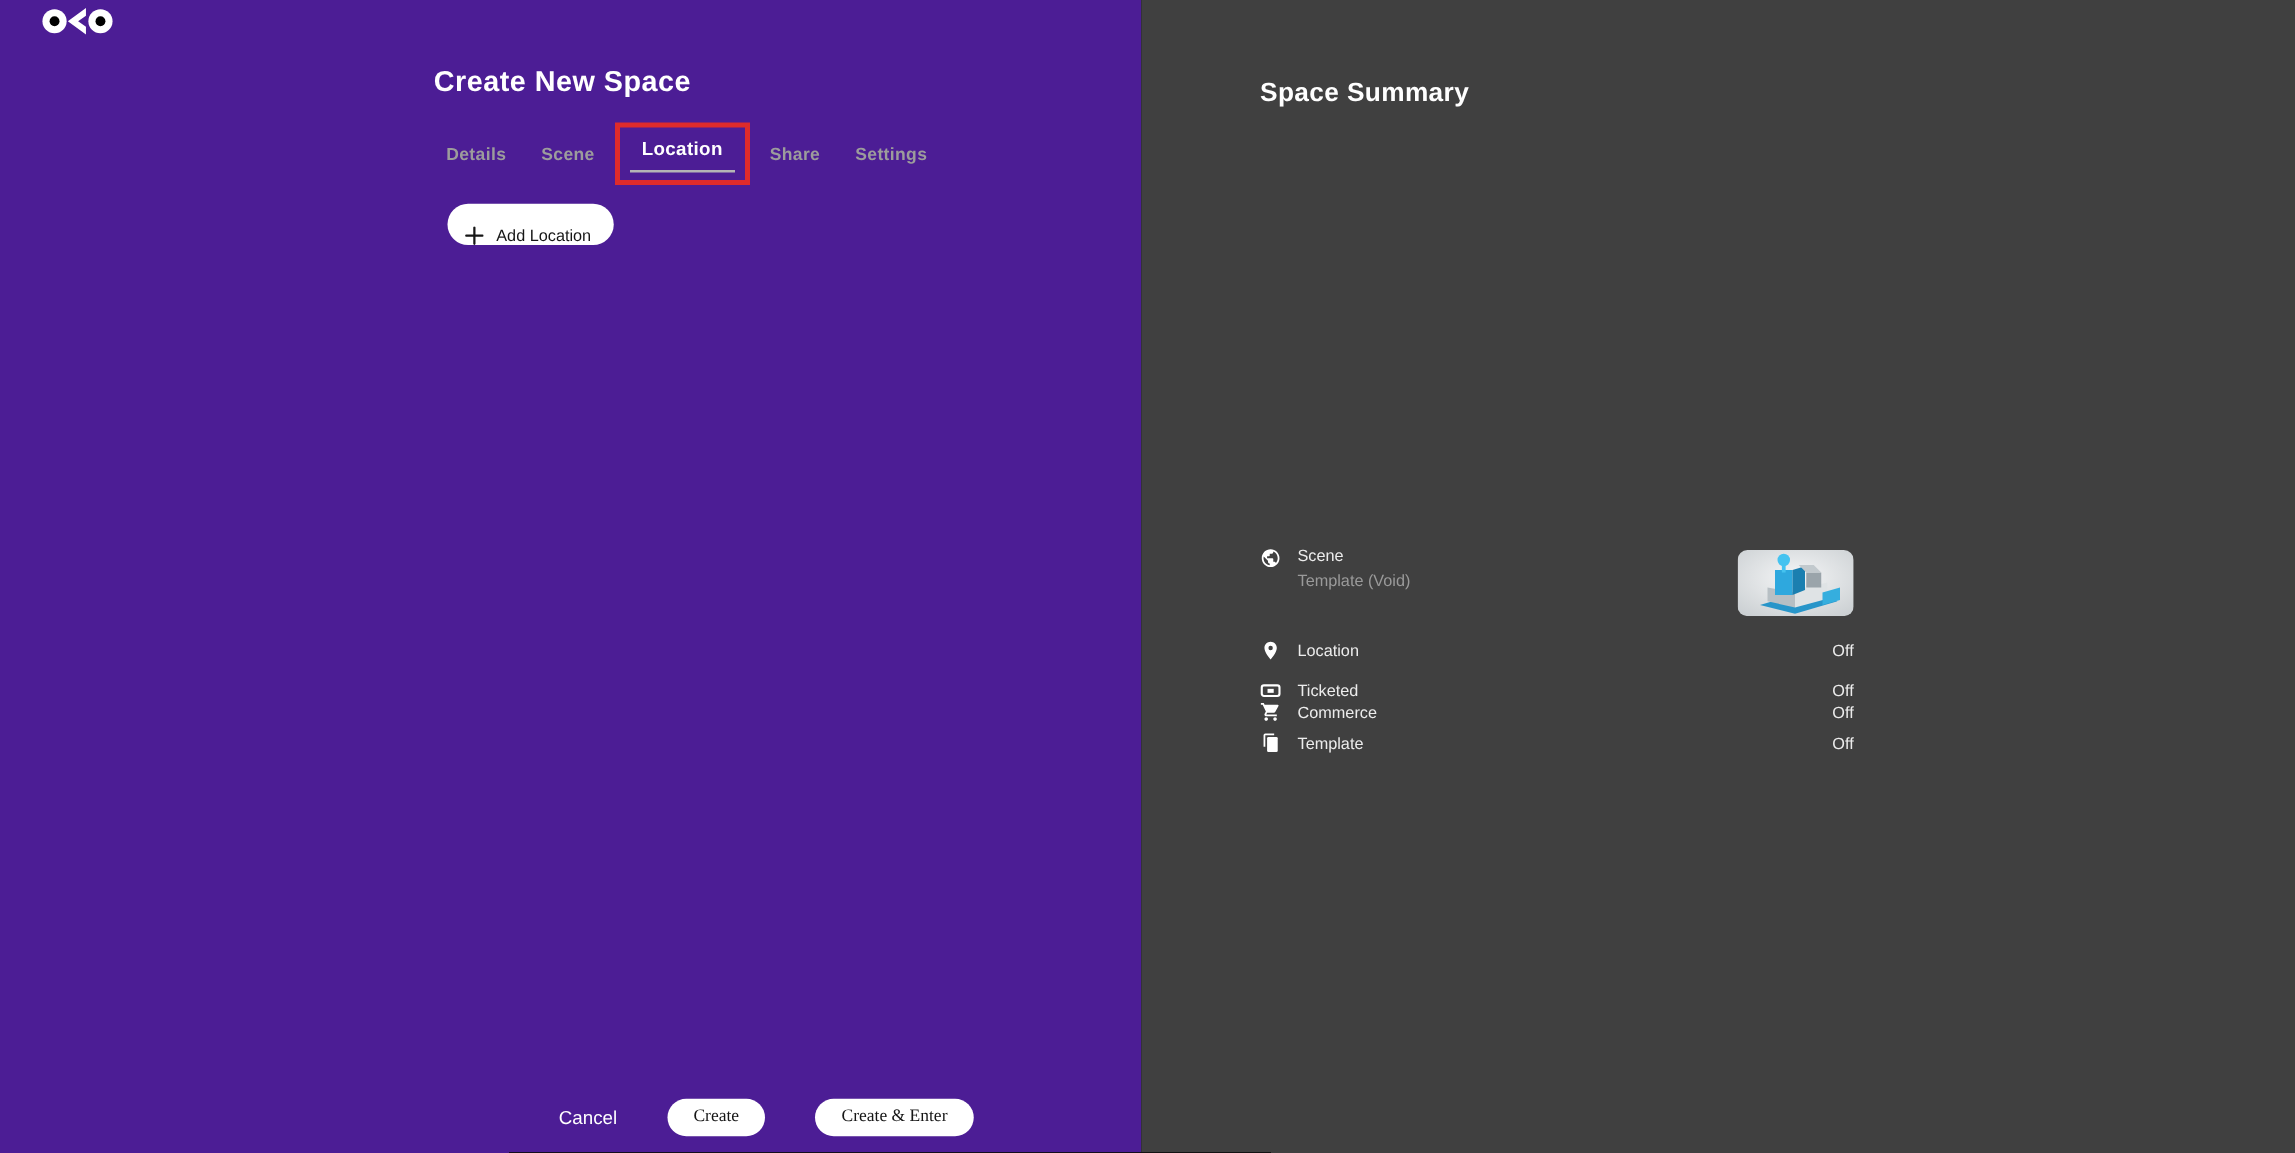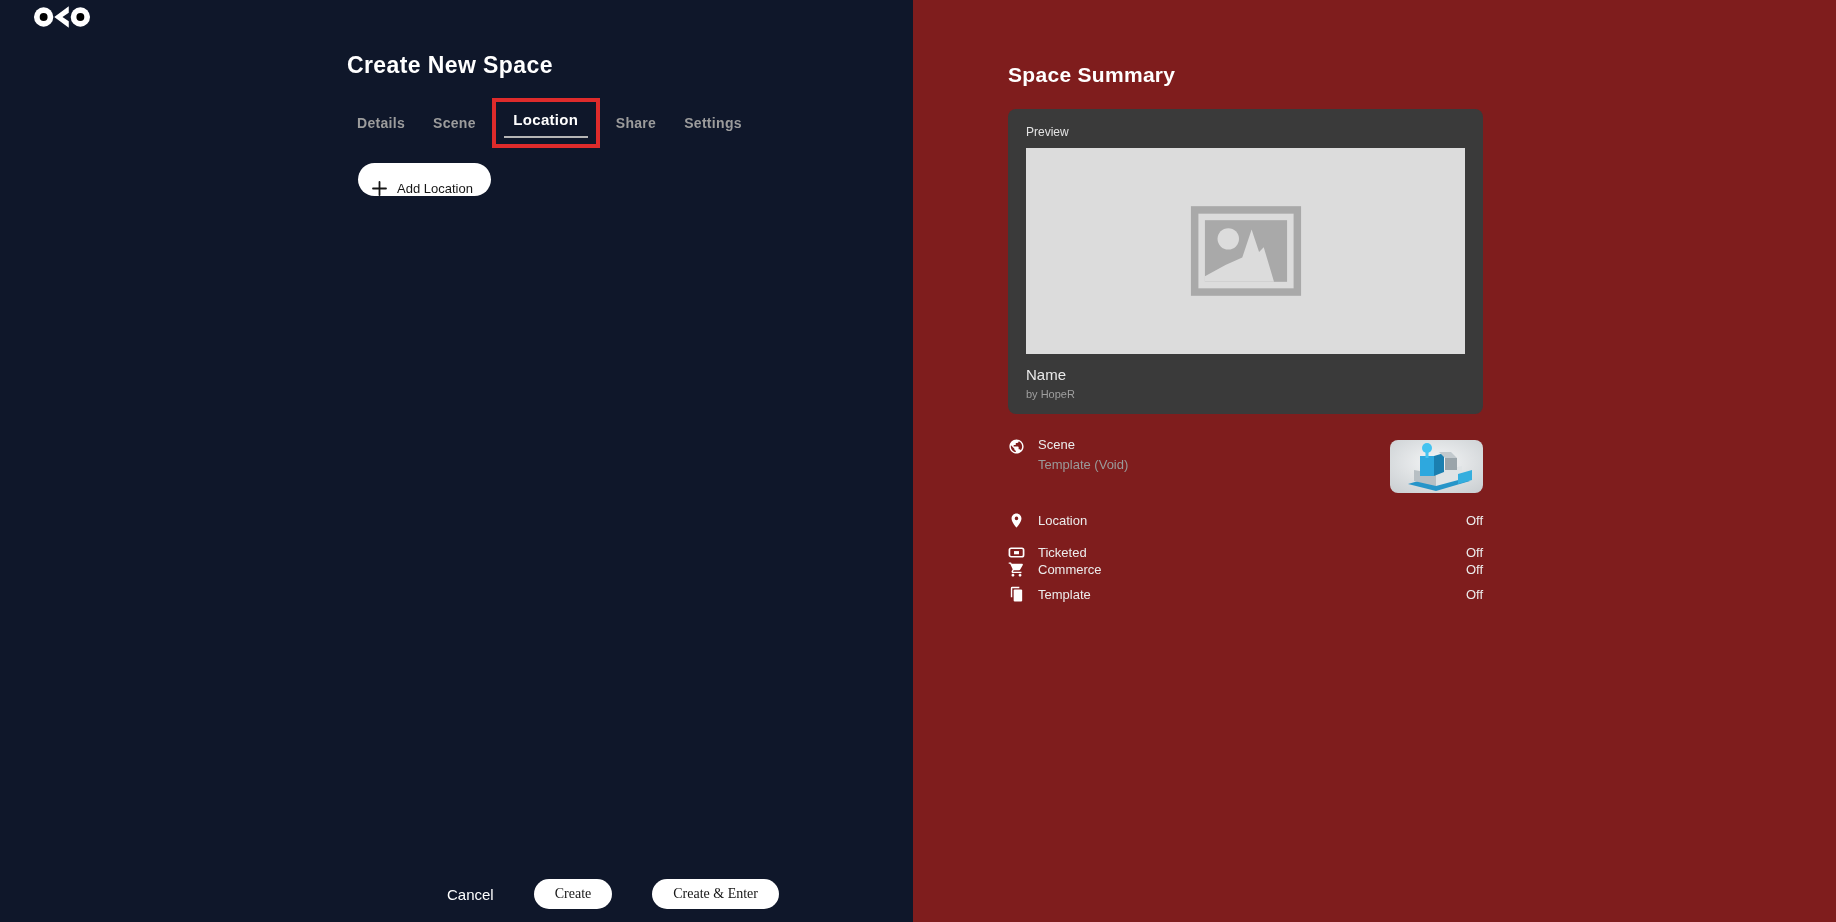--- a/index.html
+++ b/index.html
@@ -1,38 +1,38 @@
 <!DOCTYPE html>
 <html><head>
 <meta charset="utf-8">
 <style>
   * { margin:0; padding:0; box-sizing:border-box; }
   html,body { background:#000; }
   body { font-family:"Liberation Sans","DejaVu Sans",sans-serif; }
   .app { position:relative; width:1836px; height:922px; overflow:hidden; background:#000; }
 
   
-  .left-panel { position:absolute; left:0; top:0; width:913px; height:922px; background:#0f172a; }
+  .left-panel { position:absolute; left:0; top:0; width:913px; height:922px; background:#4c1d95; }
   .logo { position:absolute; left:33px; top:4px; cursor:pointer; }
   .page-title { position:absolute; left:347px; top:52px; font-size:23px; font-weight:800; color:#fff; letter-spacing:.4px; }
 
   .tab-bar { position:absolute; left:357px; top:96px; height:54px; display:flex; align-items:center; gap:28px; }
   .tab { font-size:14px; font-weight:700; color:#9c9c9c; letter-spacing:.3px; cursor:pointer; white-space:nowrap; }
   .tab-active-box { margin:0 -12px; border:4px solid #de2b2b; padding:9px 8px 6px 8px; display:flex; flex-direction:column; align-items:center; gap:8px; cursor:pointer; }
   .tab-active-box .tab { color:#fff; font-size:15px; }
   .tab-underline { width:84px; height:2px; background:#b5b5b5; }
 
   .add-location-btn { position:absolute; left:358px; top:163px; height:33px; border:none; border-radius:17px; background:#fff; color:#161616; display:flex; align-items:flex-end; gap:10px; padding:0 18px 0 14px; font-size:13px; font-weight:500; font-family:inherit; cursor:pointer; }
 
   .footer { position:absolute; left:447px; top:879px; height:30px; display:flex; align-items:center; gap:40px; }
   .btn-text { background:none; border:none; color:#fff; font-size:15px; font-weight:500; font-family:inherit; cursor:pointer; }
   .btn-pill { height:30px; border:none; border-radius:15px; background:#fff; color:#161616; font-size:14px; font-weight:500; font-family:Liberation Serif, serif; padding:0 21px; cursor:pointer; white-space:nowrap; }
 
   
-  .right-panel { position:absolute; left:913px; top:0; width:923px; height:922px; background:#7f1d1d; }
+  .right-panel { position:absolute; left:913px; top:0; width:923px; height:922px; background:#404040; }
   .summary-heading { position:absolute; left:95px; top:63px; font-size:21px; font-weight:800; color:#fff; letter-spacing:.3px; }
 
   .preview-card { position:absolute; left:95px; top:109px; width:475px; height:305px; background:#3a3a3a; border-radius:8px; padding:16px 18px; }
   .preview-label { font-size:12px; color:#e3e3e3; margin-bottom:9px; }
   .preview-media { width:439px; height:206px; background:#dcdcdc; display:flex; align-items:center; justify-content:center; }
   .preview-name { font-size:15px; color:#eaeaea; margin-top:12px; }
   .preview-byline { font-size:11px; color:#9f9f9f; margin-top:5px; }
 
   .summary-row { position:absolute; left:95px; width:475px; display:flex; align-items:center; gap:13px; }
   .summary-row .row-label { font-size:13px; color:#ececec; }
@@ -91,33 +91,20 @@
       <button class="btn-text">Cancel</button>
       <button class="btn-pill">Create</button>
       <button class="btn-pill">Create &amp; Enter</button>
     </div>
   </div>
 
   <div class="right-panel">
 
     <h2 class="summary-heading">Space Summary</h2>
 
-    <div class="preview-card">
-      <div class="preview-label">Preview</div>
-      <div class="preview-media">
-        <svg width="112" height="92" viewBox="0 0 120 98">
-          <rect x="5" y="5" width="110" height="88" fill="none" stroke="#a9a9a9" stroke-width="8"></rect>
-          <rect x="16" y="16" width="88" height="66" fill="#a9a9a9"></rect>
-          <circle cx="41" cy="36" r="11.5" fill="#dcdcdc"></circle>
-          <path d="M16 82 L16 76 L38 64 L56 56 L66 26 L74 50 L79 45 L90 82 Z" fill="#dcdcdc"></path>
-        </svg>
-      </div>
-      <div class="preview-name">Name</div>
-      <div class="preview-byline">by HopeR</div>
-    </div>
 
     <div class="summary-row scene-row">
       <svg class="row-icon" viewBox="0 0 24 24">
         <path fill="#fff" d="M12 2C6.48 2 2 6.48 2 12s4.48 10 10 10 10-4.48 10-10S17.52 2 12 2zm-1 17.93c-3.95-.49-7-3.85-7-7.93 0-.62.08-1.21.21-1.79L9 15v1c0 1.1.9 2 2 2v1.93zm6.9-2.54c-.26-.81-1-1.39-1.9-1.39h-1v-3c0-.55-.45-1-1-1H8v-2h2c.55 0 1-.45 1-1V7h2c1.1 0 2-.9 2-2v-.41c2.93 1.19 5 4.06 5 7.41 0 2.08-.8 3.97-2.1 5.39z"></path>
       </svg>
       <div class="scene-labels">
         <span class="row-label">Scene</span>
         <span class="scene-sublabel">Template (Void)</span>
       </div>
       <div class="scene-thumb">

